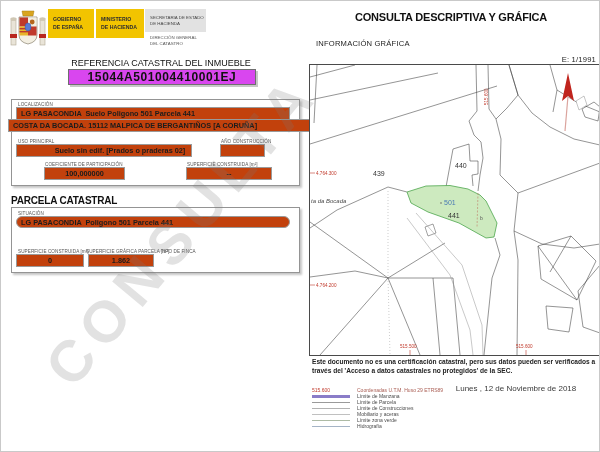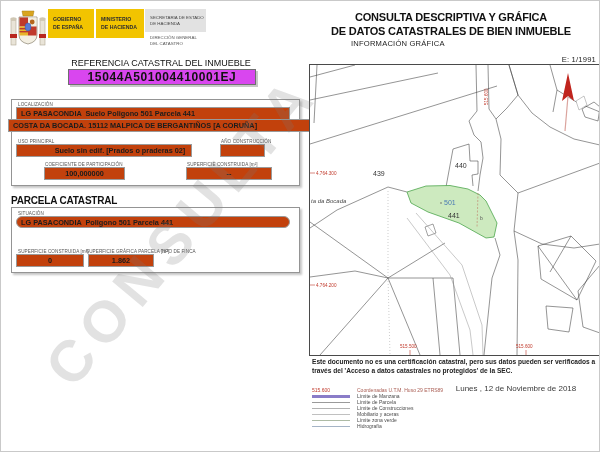--- a/index.html
+++ b/index.html
@@ -74,21 +74,20 @@
   </div>
   <div class="abs gov-gray" style="left:144px;top:8px;width:61px;height:23px;">
     <span>SECRETARÍA DE ESTADO
 DE HACIENDA</span>
   </div>
   <div class="abs gov-sub" style="left:144px;top:34px;width:70px;">DIRECCIÓN GENERAL
 DEL CATASTRO</div>
 
   <div class="abs doc-title" style="left:305px;top:9px;width:290px;">
     <div>CONSULTA DESCRIPTIVA Y GRÁFICA</div>
-    <div>DE DATOS CATASTRALES DE BIEN INMUEBLE</div>
   </div>
 
   <div class="abs ref-head" style="left:60px;top:57px;width:200px;">REFERENCIA CATASTRAL DEL INMUEBLE</div>
   <div class="abs ref-box" style="left:67px;top:68px;width:186px;height:14px;">
     <span>15044A501004410001EJ</span>
   </div>
 
   <div class="abs outer-box" style="left:10px;top:98px;width:287px;height:85px;"></div>
   <div class="abs tiny-label" style="left:17px;top:101px;">LOCALIZACIÓN</div>
   <div class="abs field left" style="left:15px;top:106px;width:274px;height:13px;white-space:pre;">LG PASACONDIA  Suelo Poligono 501 Parcela 441</div>
@@ -107,21 +106,21 @@
   <div class="abs tiny-label" style="left:17px;top:210px;">SITUACIÓN</div>
   <div class="abs field left" style="left:15px;top:215px;width:274px;height:12px;white-space:pre;border-radius:6px;">LG PASACONDIA  Poligono 501 Parcela 441</div>
   <div class="abs tiny-label" style="left:17px;top:248px;">SUPERFICIE CONSTRUIDA [m²]</div>
   <div class="abs tiny-label" style="left:85px;top:248px;">SUPERFICIE GRÁFICA PARCELA [m²]</div>
   <div class="abs tiny-label" style="left:160px;top:248px;">TIPO DE FINCA</div>
   <div class="abs field center" style="left:15px;top:253px;width:68px;height:13px;">0</div>
   <div class="abs field center" style="left:87px;top:253px;width:66px;height:13px;">1.862</div>
 
   <div class="abs watermark" style="left:-20px;top:195px;width:400px;text-align:center;">CONSULTA</div>
 
-  <div class="abs map-head" style="left:315px;top:38px;margin-left:35px;">INFORMACIÓN GRÁFICA</div>
+  <div class="abs map-head" style="left:315px;top:38px;">INFORMACIÓN GRÁFICA</div>
   <div class="abs map-head" style="left:520px;top:54px;width:75px;text-align:right;">E: 1/1991</div>
 
   <div class="abs map-frame" style="left:308px;top:63px;width:290px;height:290px;">
     <svg width="290" height="290" viewBox="0 0 290 290">
       <g fill="none" stroke="#3c3c3c" stroke-width="0.55">
 
         <path d="M0,12 L45,0"></path>
         <path d="M0,35 L128,8"></path>
         <path d="M0,79 L187,21"></path>
         <path d="M7,0 L4,58"></path>

